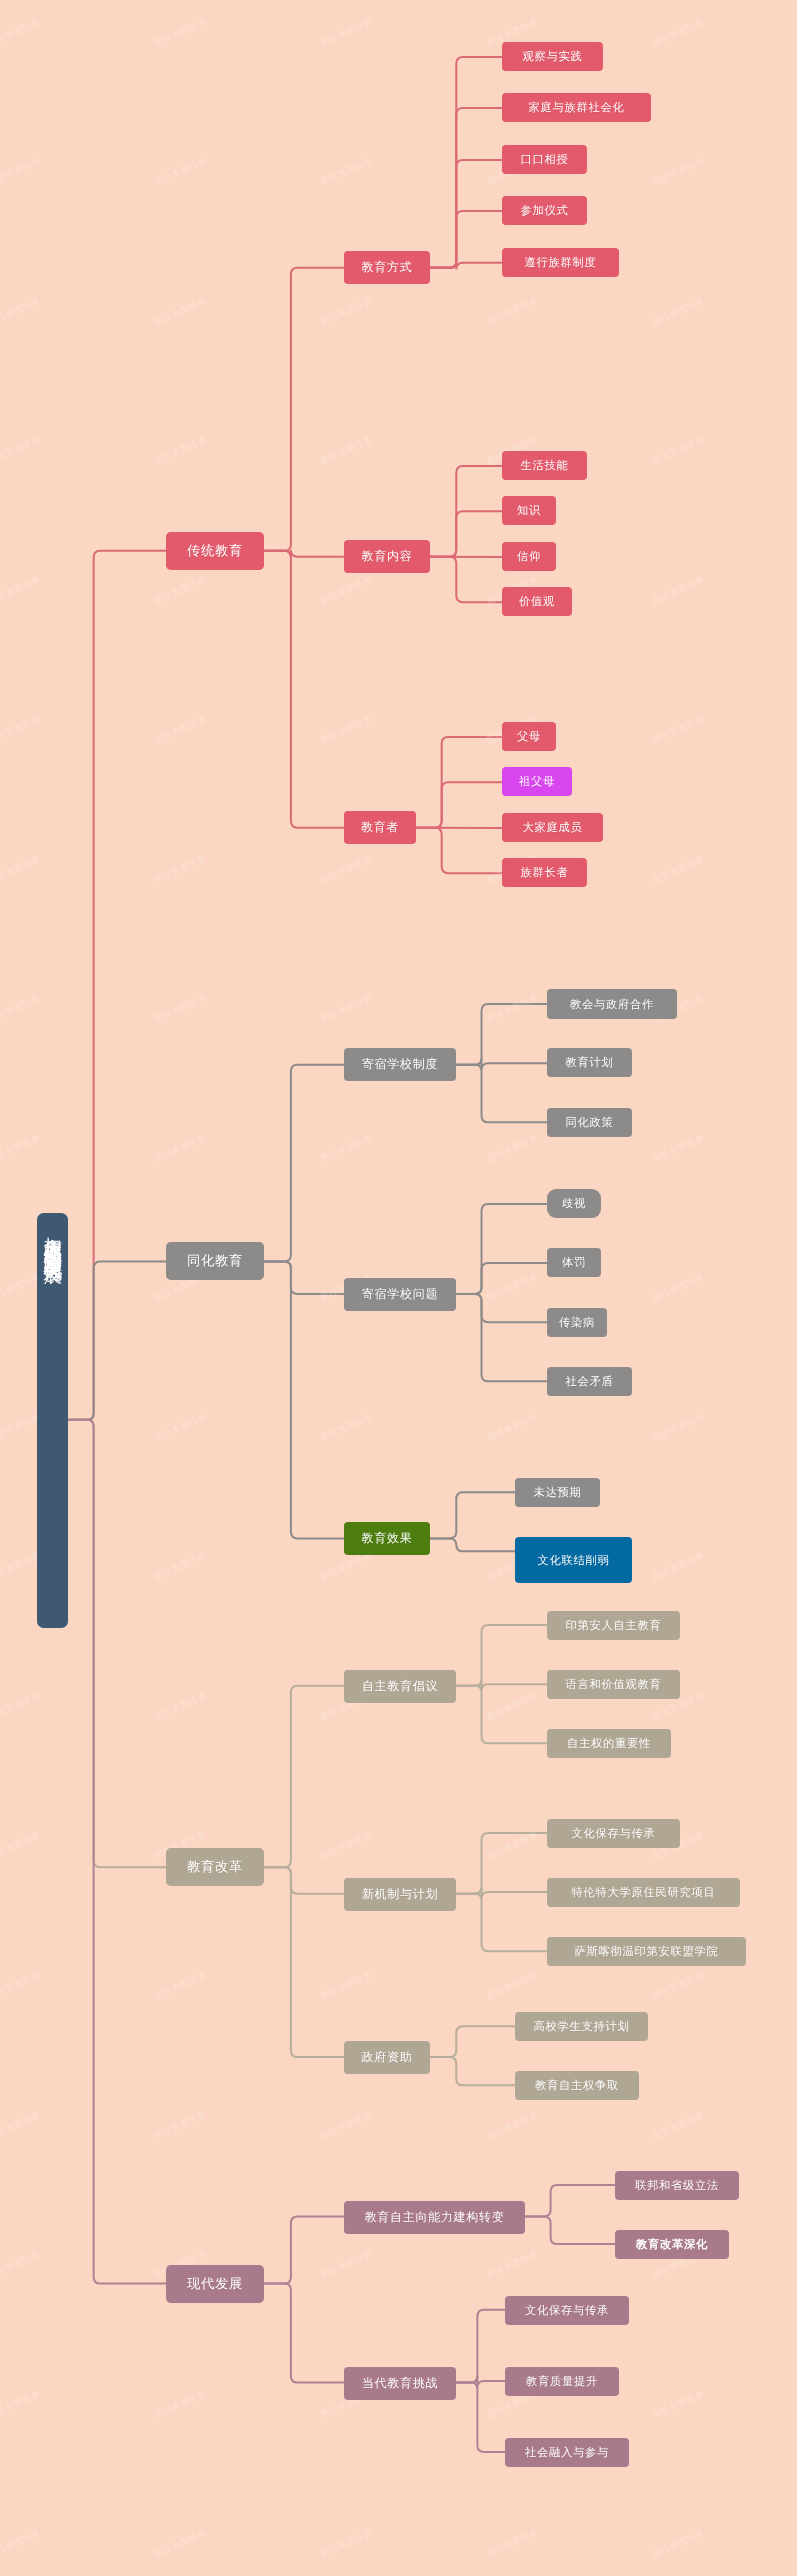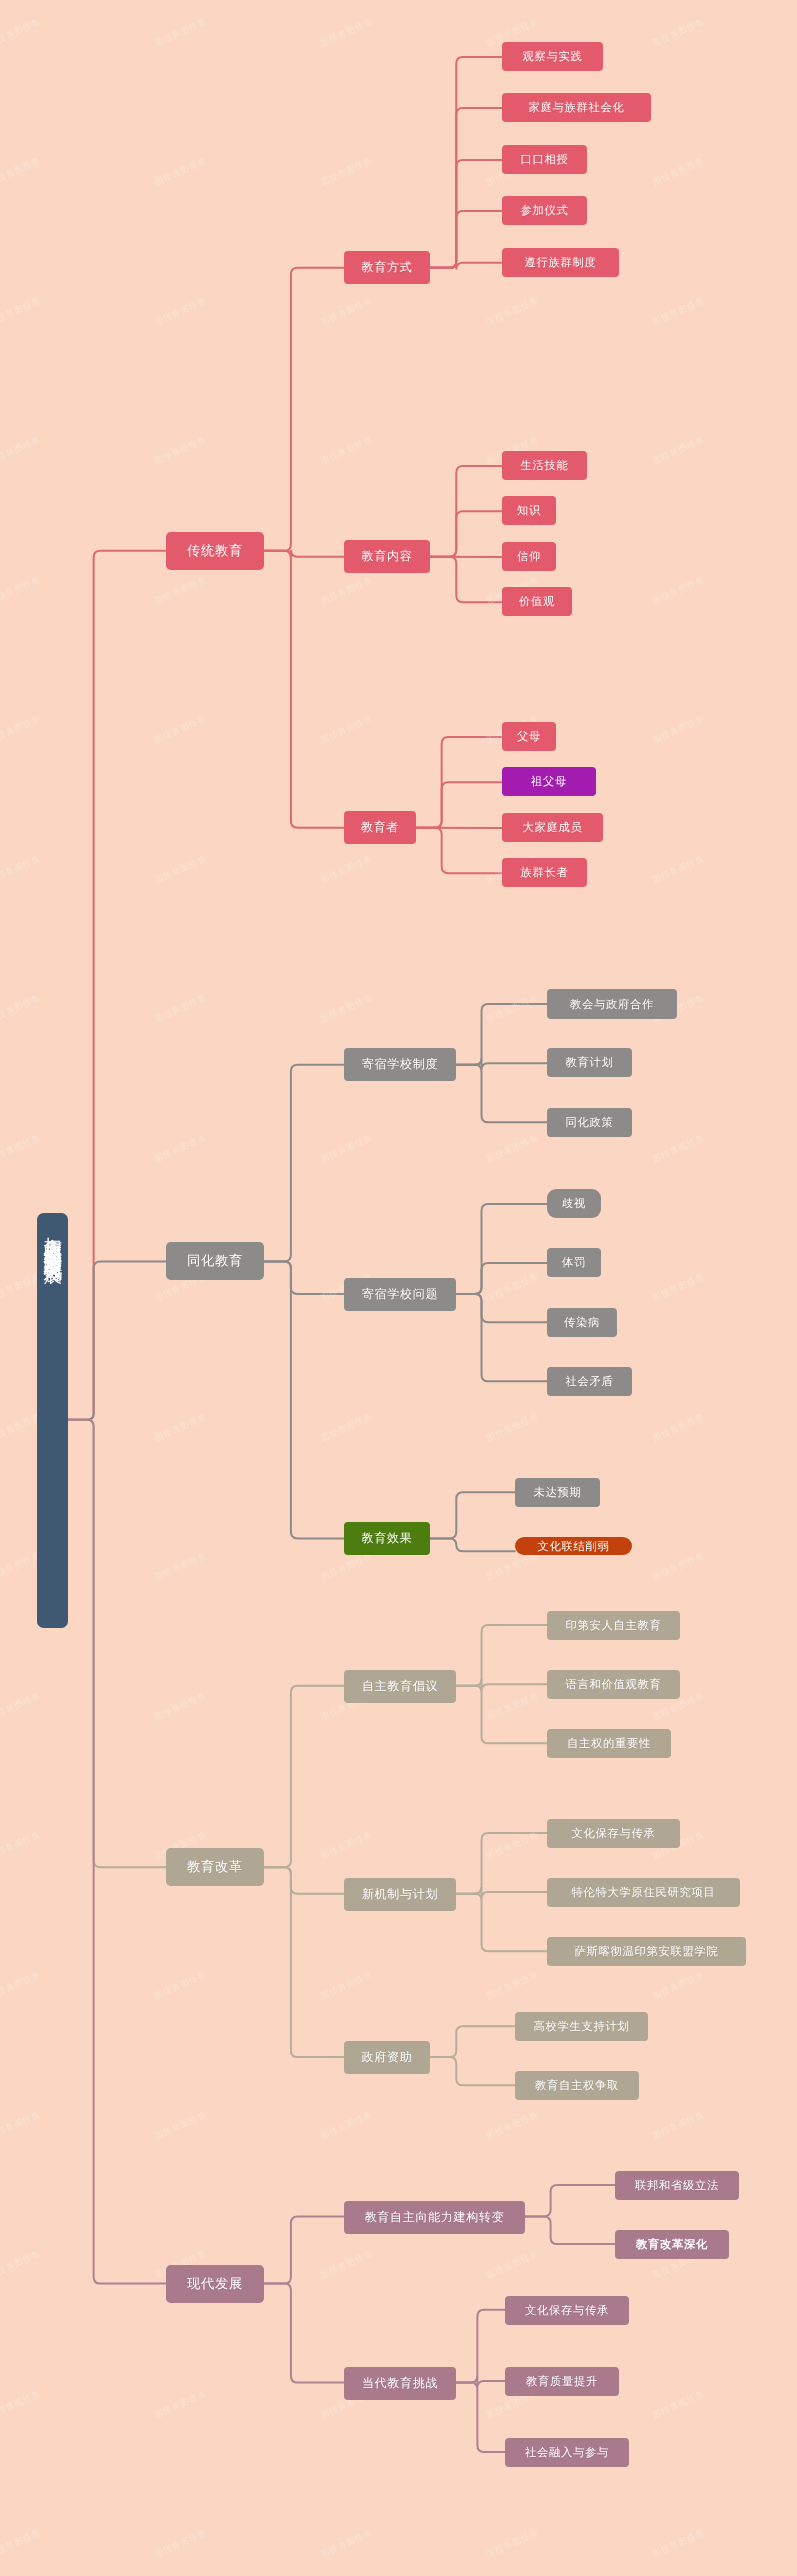--- a/index.html
+++ b/index.html
@@ -235,21 +235,21 @@
     </div>
     <div class="node lvl3" style="left: 502px; top: 587px; width: 70px; height: 29px; background: rgb(226, 90, 107);">
       <span>价值观</span>
     </div>
     <div class="node lvl2" style="left: 344px; top: 811px; width: 72px; height: 33px; background: rgb(226, 90, 107);">
       <span>教育者</span>
     </div>
     <div class="node lvl3" style="left: 502px; top: 722px; width: 54px; height: 29px; background: rgb(226, 90, 107);">
       <span>父母</span>
     </div>
-    <div class="node lvl3" style="left: 502px; top: 767px; width: 94px; height: 29px; background: #a21caf;">
+    <div class="node lvl3" style="left: 502px; top: 767px; width: 70px; height: 29px; background: #d946ef;">
       <span>祖父母</span>
     </div>
     <div class="node lvl3" style="left: 502px; top: 813px; width: 101px; height: 29px; background: rgb(226, 90, 107);">
       <span>大家庭成员</span>
     </div>
     <div class="node lvl3" style="left: 502px; top: 858px; width: 85px; height: 29px; background: rgb(226, 90, 107);">
       <span>族群长者</span>
     </div>
     <div class="node lvl1" style="left: 166px; top: 1242px; width: 98px; height: 38px; background: rgb(141, 138, 138);">
       <span>同化教育</span>
@@ -268,33 +268,33 @@
     </div>
     <div class="node lvl2" style="left: 344px; top: 1278px; width: 112px; height: 33px; background: rgb(141, 138, 138);">
       <span>寄宿学校问题</span>
     </div>
     <div class="node lvl3" style="left: 547px; top: 1189px; width: 54px; height: 29px; background: rgb(141, 138, 138); border-radius: 9px;">
       <span>歧视</span>
     </div>
     <div class="node lvl3" style="left: 547px; top: 1248px; width: 54px; height: 29px; background: rgb(141, 138, 138);">
       <span>体罚</span>
     </div>
-    <div class="node lvl3" style="left: 547px; top: 1308px; width: 70px; height: 29px; background: rgb(141, 138, 138);">
+    <div class="node lvl3" style="left: 547px; top: 1308px; width: 60px; height: 29px; background: rgb(141, 138, 138);">
       <span>传染病</span>
     </div>
     <div class="node lvl3" style="left: 547px; top: 1367px; width: 85px; height: 29px; background: rgb(141, 138, 138);">
       <span>社会矛盾</span>
     </div>
     <div class="node lvl2" style="left: 344px; top: 1522px; width: 86px; height: 33px; background: #4d7c0f;">
       <span>教育效果</span>
     </div>
     <div class="node lvl3" style="left: 515px; top: 1478px; width: 85px; height: 29px; background: rgb(141, 138, 138);">
       <span>未达预期</span>
     </div>
-    <div class="node lvl3" style="left: 515px; top: 1537px; width: 117px; height: 18px; background: #c2410c; border-radius: 10px;">
+    <div class="node lvl3" style="left: 515px; top: 1537px; width: 117px; height: 46px; background: #0369a1;">
       <span>文化联结削弱</span>
     </div>
     <div class="node lvl1" style="left: 166px; top: 1848px; width: 98px; height: 38px; background: rgb(176, 166, 148);">
       <span>教育改革</span>
     </div>
     <div class="node lvl2" style="left: 344px; top: 1670px; width: 112px; height: 33px; background: rgb(176, 166, 148);">
       <span>自主教育倡议</span>
     </div>
     <div class="node lvl3" style="left: 547px; top: 1611px; width: 133px; height: 29px; background: rgb(176, 166, 148);">
       <span>印第安人自主教育</span>

